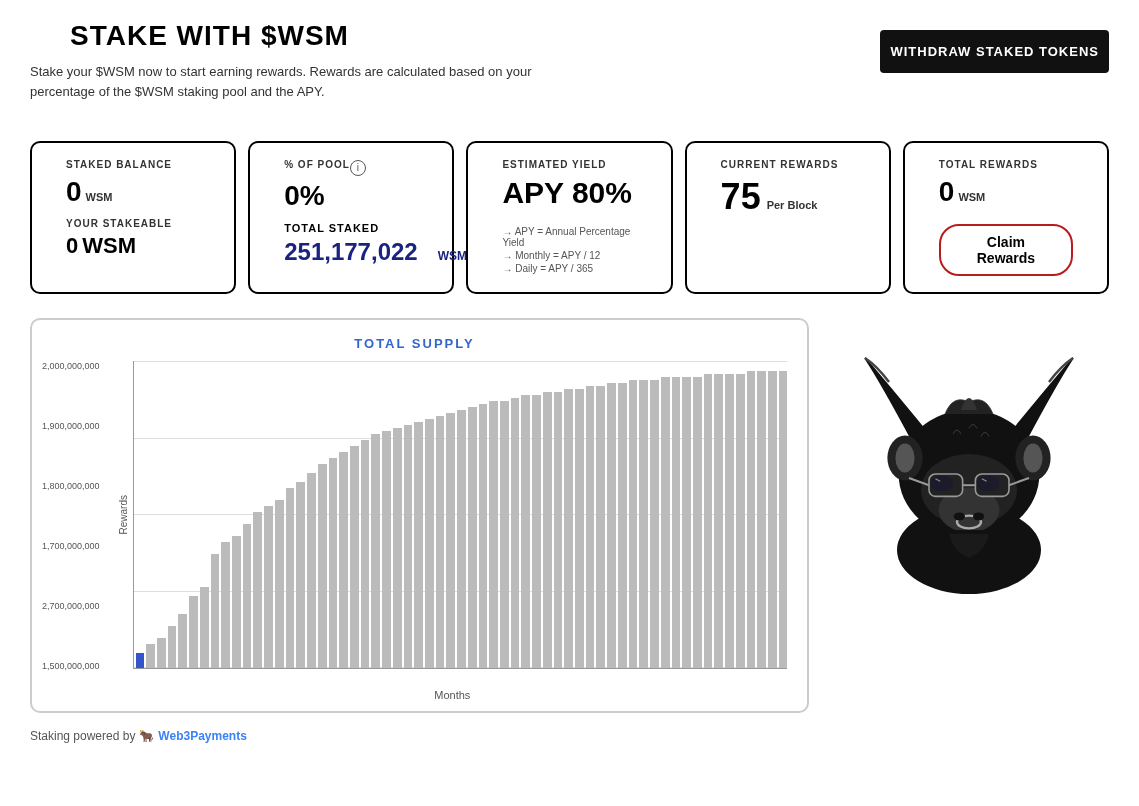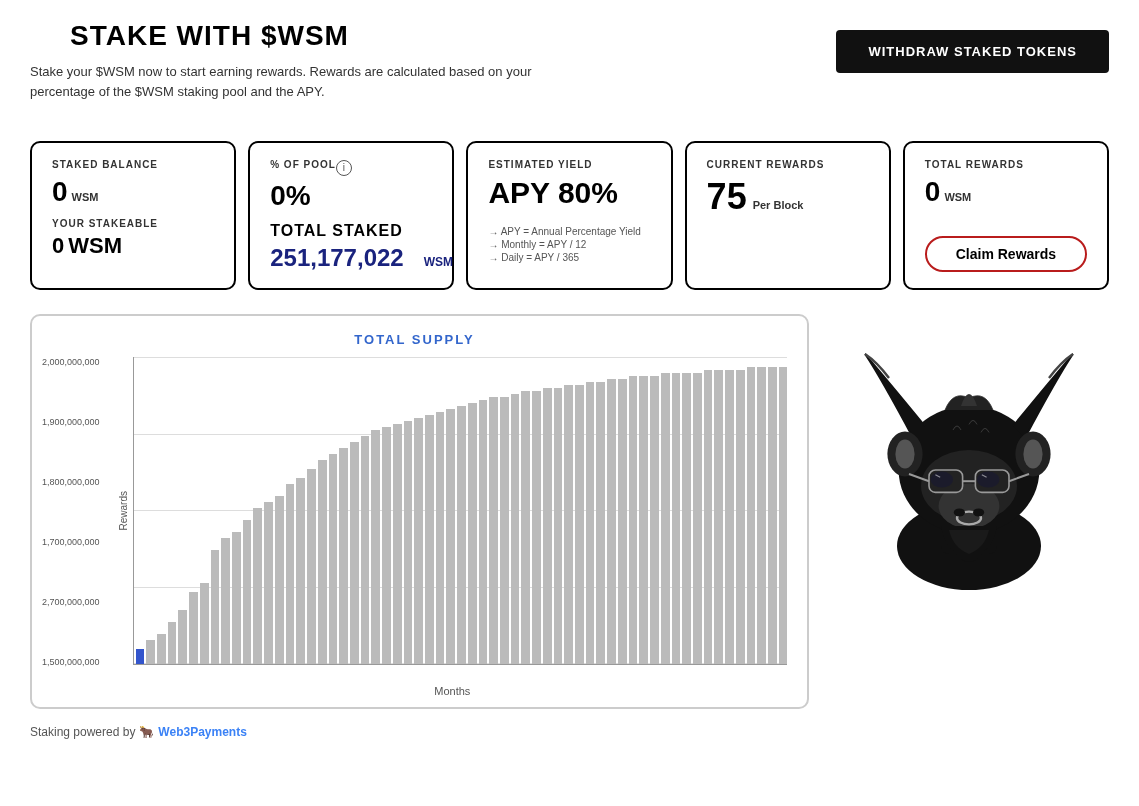--- a/index.html
+++ b/index.html
@@ -28,38 +28,38 @@
       display: flex;
       justify-content: space-between;
       align-items: flex-start;
       margin-bottom: 20px;
     }
     .header-left {}
     .withdraw-btn {
       background: #111;
       color: #fff;
       border: none;
-      padding: 14px 32px;
+      padding: 14px 10px;
       font-size: 13px;
       font-weight: 700;
       letter-spacing: 1px;
       cursor: pointer;
       border-radius: 4px;
       white-space: nowrap;
       margin-top: 10px;
     }
     .cards-row {
       display: flex;
       gap: 12px;
       margin-bottom: 24px;
     }
     .card {
       border: 2px solid #000;
       border-radius: 10px;
-      padding: 16px 20px;
+      padding: 16px 34px;
       flex: 1;
       min-width: 0;
     }
     .card-label {
       font-size: 10px;
       font-weight: 700;
       letter-spacing: 1px;
       color: #333;
       margin-bottom: 6px;
       text-transform: uppercase;
@@ -115,21 +115,21 @@
       border-radius: 50%;
       display: inline-flex;
       align-items: center;
       justify-content: center;
       font-size: 10px;
       color: #555;
       cursor: pointer;
       flex-shrink: 0;
     }
     .total-staked-label {
-      font-size: 16px;
+      font-size: 11px;
       font-weight: 700;
       letter-spacing: 1px;
       margin-top: 10px;
       margin-bottom: 4px;
       text-transform: uppercase;
     }
     .total-staked-value {
       font-size: 24px;
       font-weight: 700;
       color: #1a237e;

